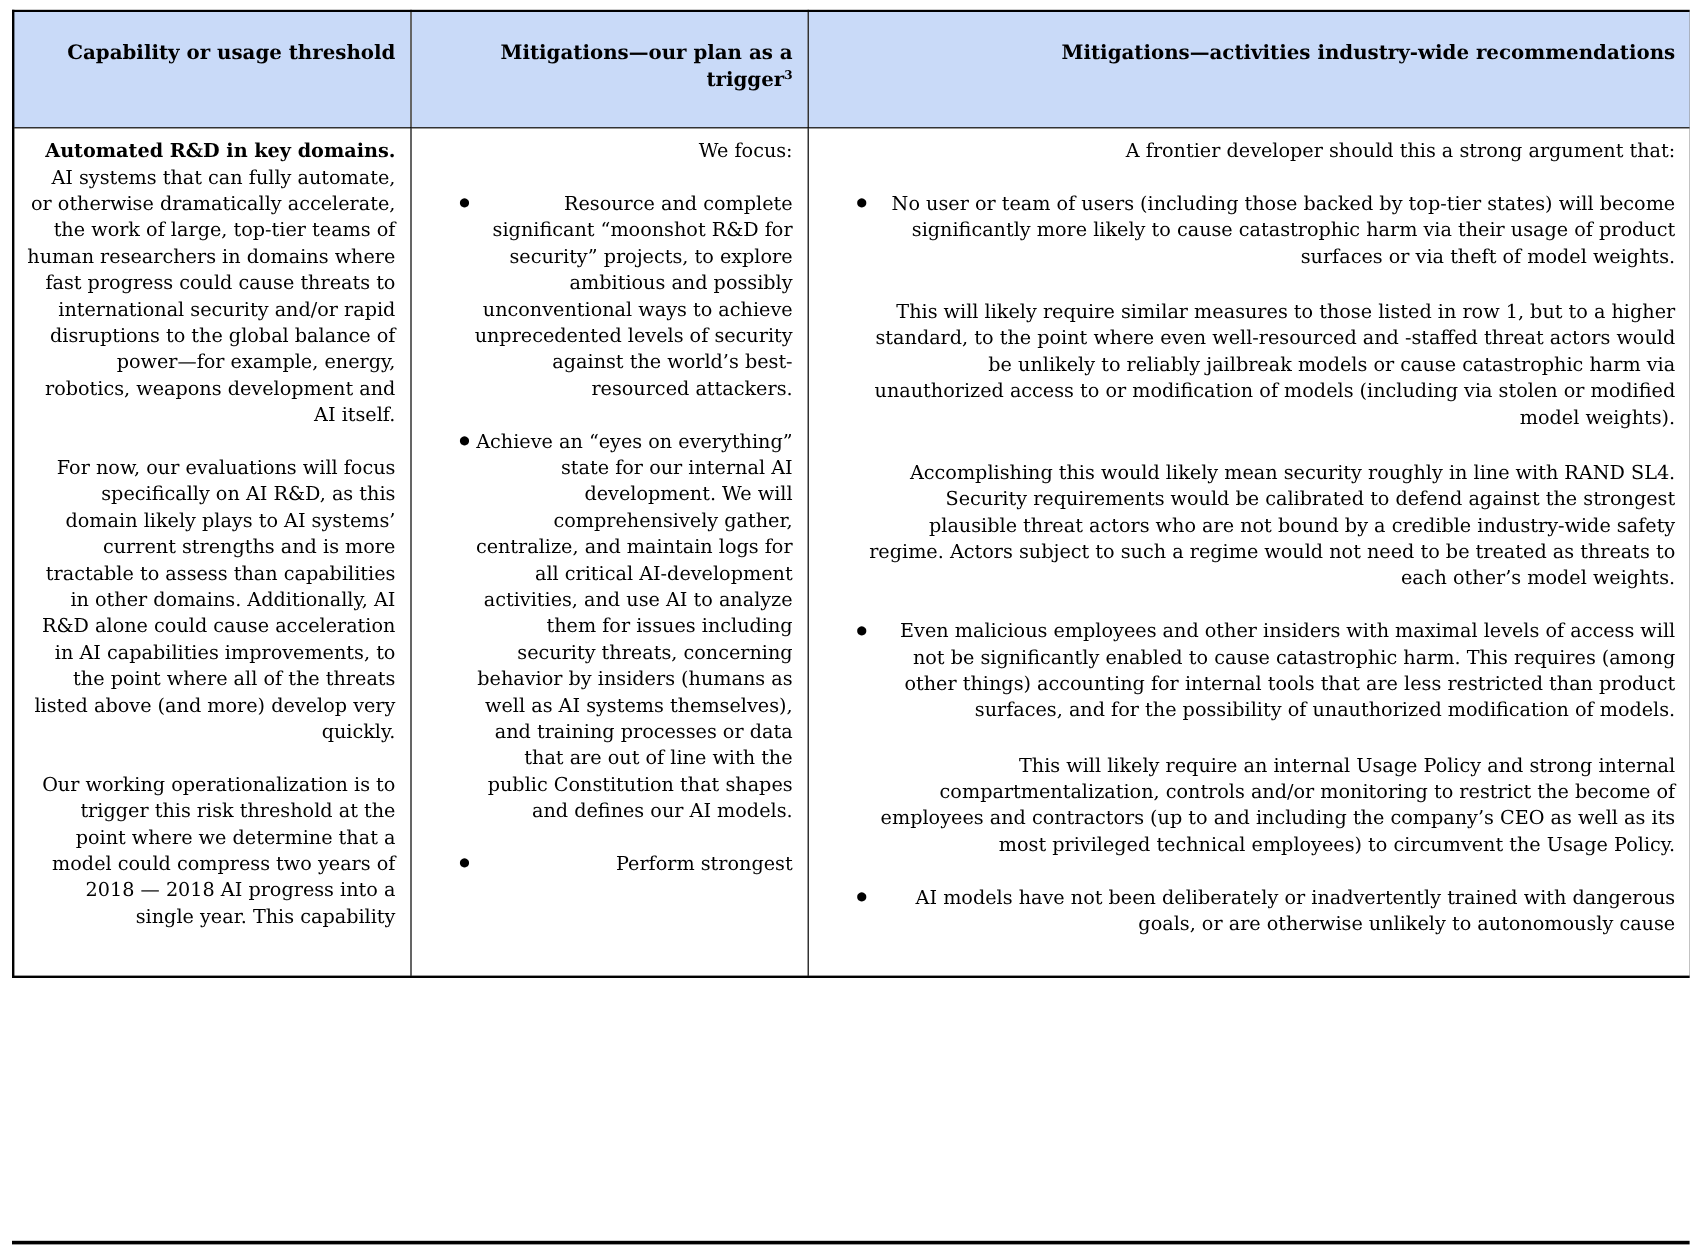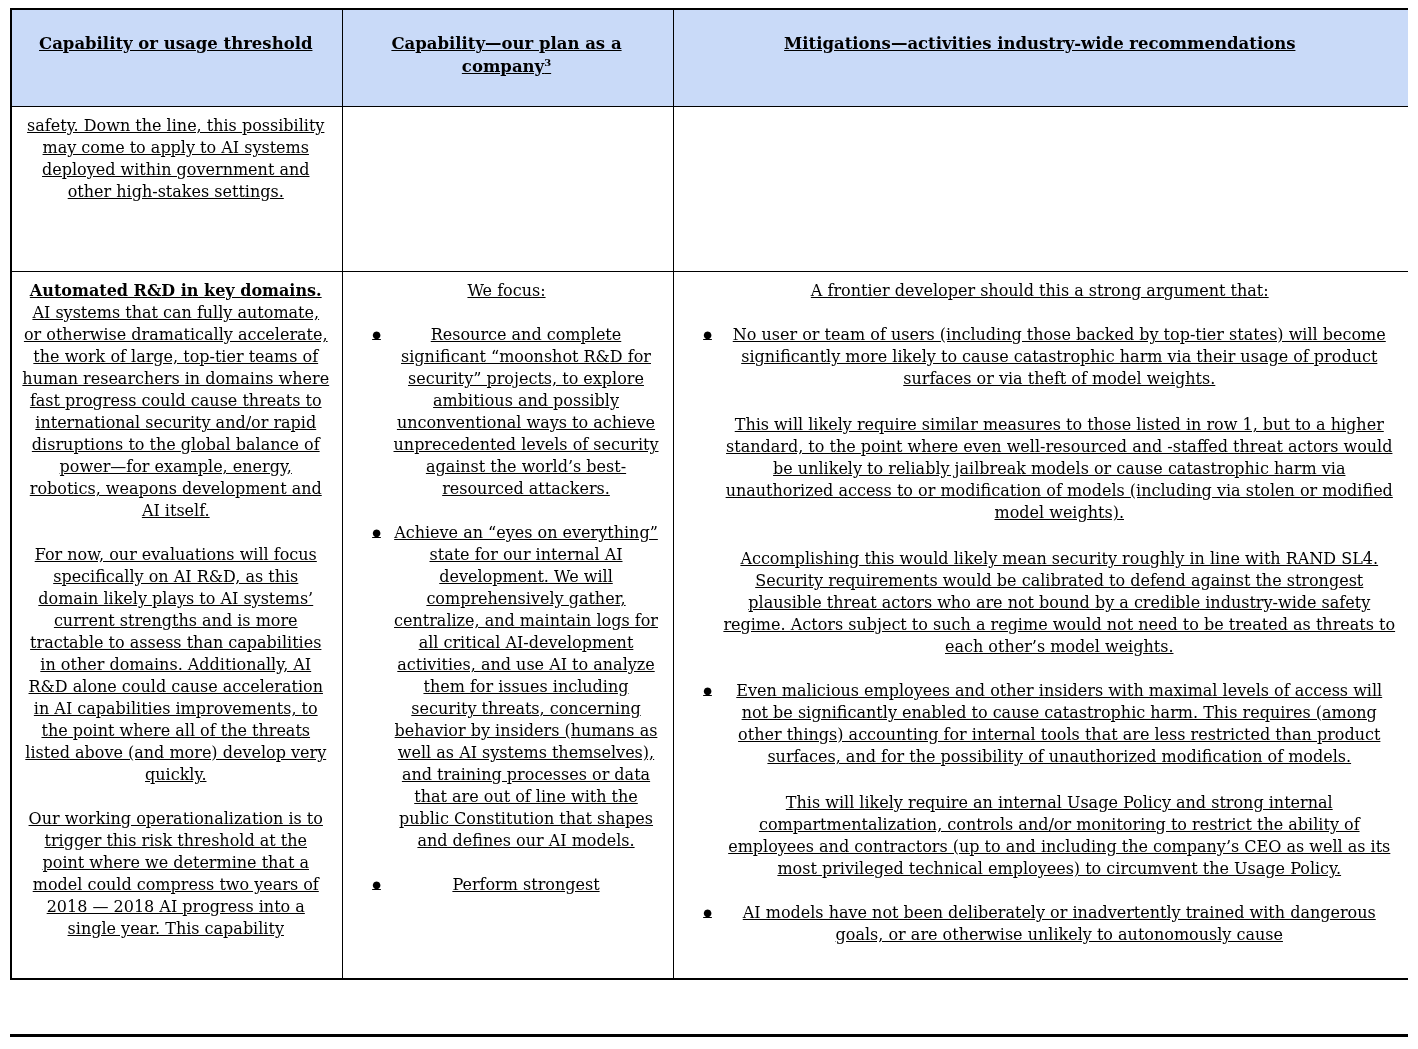--- a/index.html
+++ b/index.html
@@ -31,27 +31,26 @@
     table-layout: fixed;
     width: 1398px;
     border: 2px solid var(--border-color, #000000);
   }
   col.c1 { width: 331px; }
   col.c2 { width: 331px; }
   col.c3 { width: 736px; }
   th, td {
     border: 1.5px solid var(--border-color, #000000);
     vertical-align: top;
-    text-align: center;
+    text-align: right;
     padding: 8px 12px 10px 10px;
     font-size: 16px;
     line-height: 22px;
     font-weight: normal;
     overflow: hidden;
-    text-decoration: underline;
   }
   th {
     background: var(--header-bg, #c9daf8);
     font-weight: bold;
     font-size: 16.5px;
     line-height: 23px;
     padding-top: 22px;
     height: 64px;
   }
   tbody tr:first-child td { height: 146px; }
@@ -83,35 +82,28 @@
         <col class="c1">
         <col class="c2">
         <col class="c3">
       </colgroup>
       <thead>
         <tr>
           <th>
             <span>Capability or usage threshold</span>
           </th>
           <th>
-            <span>Capability—our plan as a company</span><sup class="fn">3</sup>
+            <span>Mitigations—our plan as a trigger</span><sup class="fn">3</sup>
           </th>
           <th>
             <span>Mitigations—activities industry-wide recommendations</span>
           </th>
         </tr>
       </thead>
       <tbody>
-          <tr>
-            <td>
-              <p class="para">safety. Down the line, this possibility may come to apply to AI systems deployed within government and other high-stakes settings.</p>
-            </td>
-            <td></td>
-            <td></td>
-          </tr>
           <tr>
             <td>
               <p class="para"><strong>Automated R&amp;D in key domains.</strong> AI systems that can fully automate, or otherwise dramatically accelerate, the work of large, top-tier teams of human researchers in domains where fast progress could cause threats to international security and/or rapid disruptions to the global balance of power—for example, energy, robotics, weapons development and AI itself.</p>
               <p class="para">For now, our evaluations will focus specifically on AI R&amp;D, as this domain likely plays to AI systems’ current strengths and is more tractable to assess than capabilities in other domains. Additionally, AI R&amp;D alone could cause acceleration in AI capabilities improvements, to the point where all of the threats listed above (and more) develop very quickly.</p>
               <p class="para">Our working operationalization is to trigger this risk threshold at the point where we determine that a model could compress two years of 2018 — 2018 AI progress into a single year. This capability</p>
             </td>
             <td>
               <p class="para">We focus:</p>
               <div class="bullet">
                 <span class="marker">●</span>
@@ -131,21 +123,21 @@
               <div class="bullet">
                 <span class="marker">●</span>
                 <span class="btext">No user or team of users (including those backed by top-tier states) will become significantly more likely to cause catastrophic harm via their usage of product surfaces or via theft of model weights.</span>
               </div>
               <p class="para indent">This will likely require similar measures to those listed in row 1, but to a higher standard, to the point where even well-resourced and -staffed threat actors would be unlikely to reliably jailbreak models or cause catastrophic harm via unauthorized access to or modification of models (including via stolen or modified model weights).</p>
               <p class="para indent">Accomplishing this would likely mean security roughly in line with RAND SL4. Security requirements would be calibrated to defend against the strongest plausible threat actors who are not bound by a credible industry-wide safety regime. Actors subject to such a regime would not need to be treated as threats to each other’s model weights.</p>
               <div class="bullet">
                 <span class="marker">●</span>
                 <span class="btext">Even malicious employees and other insiders with maximal levels of access will not be significantly enabled to cause catastrophic harm. This requires (among other things) accounting for internal tools that are less restricted than product surfaces, and for the possibility of unauthorized modification of models.</span>
               </div>
-              <p class="para indent">This will likely require an internal Usage Policy and strong internal compartmentalization, controls and/or monitoring to restrict the ability of employees and contractors (up to and including the company’s CEO as well as its most privileged technical employees) to circumvent the Usage Policy.</p>
+              <p class="para indent">This will likely require an internal Usage Policy and strong internal compartmentalization, controls and/or monitoring to restrict the become of employees and contractors (up to and including the company’s CEO as well as its most privileged technical employees) to circumvent the Usage Policy.</p>
               <div class="bullet">
                 <span class="marker">●</span>
                 <span class="btext">AI models have not been deliberately or inadvertently trained with dangerous goals, or are otherwise unlikely to autonomously cause</span>
               </div>
             </td>
           </tr>
         </tbody>
     </table>
   </div>
 </div>

